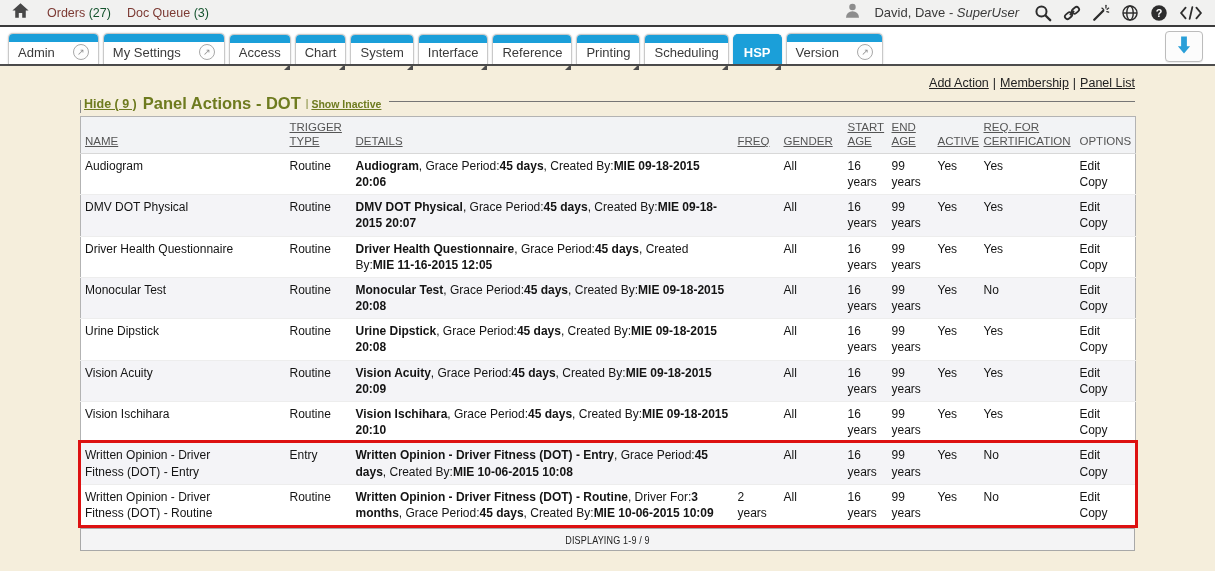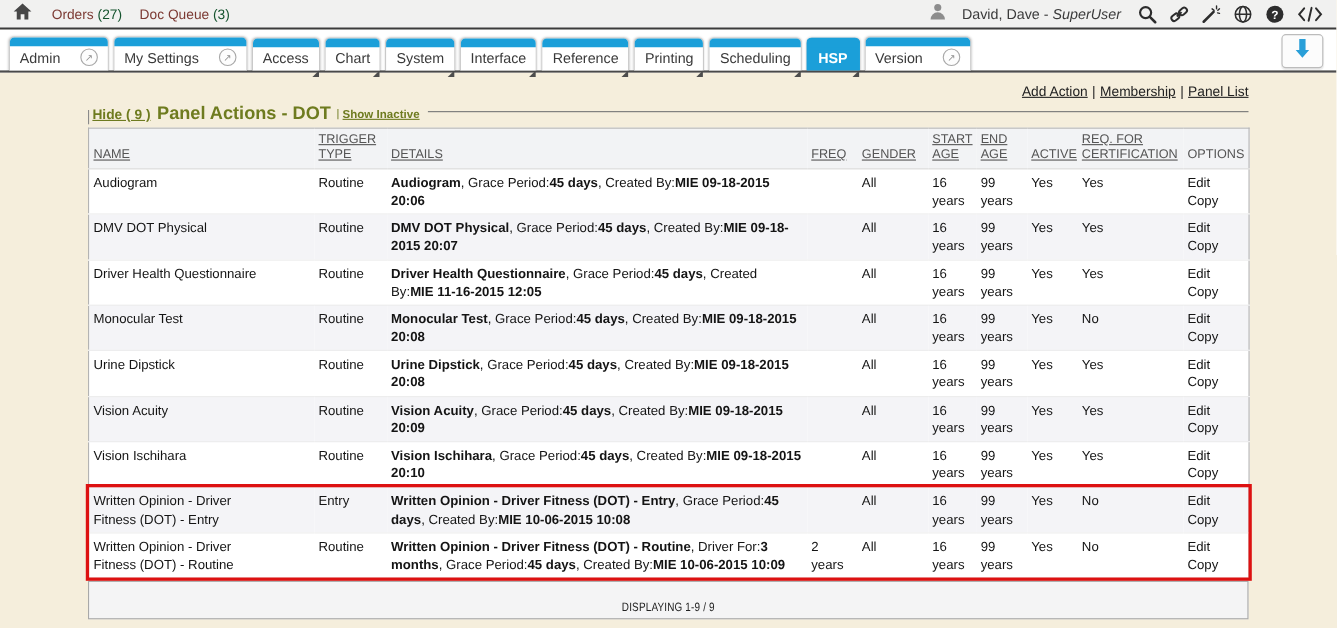--- a/index.html
+++ b/index.html
@@ -90,21 +90,21 @@
   .namewrap { max-width:152px; }
   .detwrap  { max-width:374px; }
   .b { font-weight:bold; }
   .opt-link { cursor:pointer; color:#141414; }
   .annotation-box {
     position:absolute; border:3px solid #dd1111; pointer-events:none; z-index:5;
   }
 
   .table-footer {
     width:1055px; margin-top:2px; background:#f4f4f5; border:1px solid #a8a8a8;
-    text-align:center; font-size:11px; color:#222; padding:17px 0 4px;
+    text-align:center; font-size:11px; color:#222; padding:5px 0 4px;
   }
   .table-footer span { display:inline-block; transform:scaleX(.82); letter-spacing:.2px; }
 </style>
 </head>
 <body>
 
 <header class="topbar">
   <span class="home-btn">
     <span>
       <svg width="17" height="17" viewBox="0 0 20 20">

